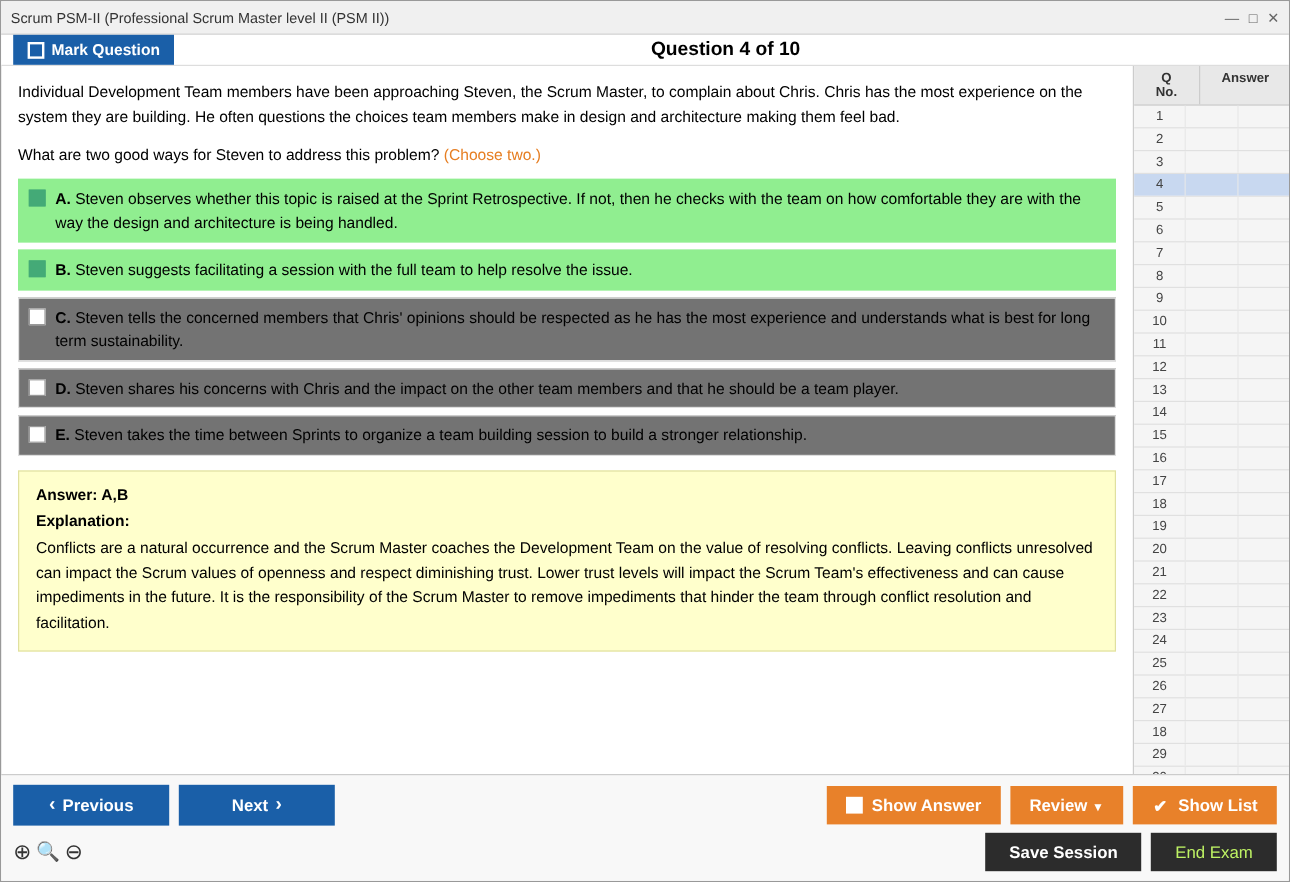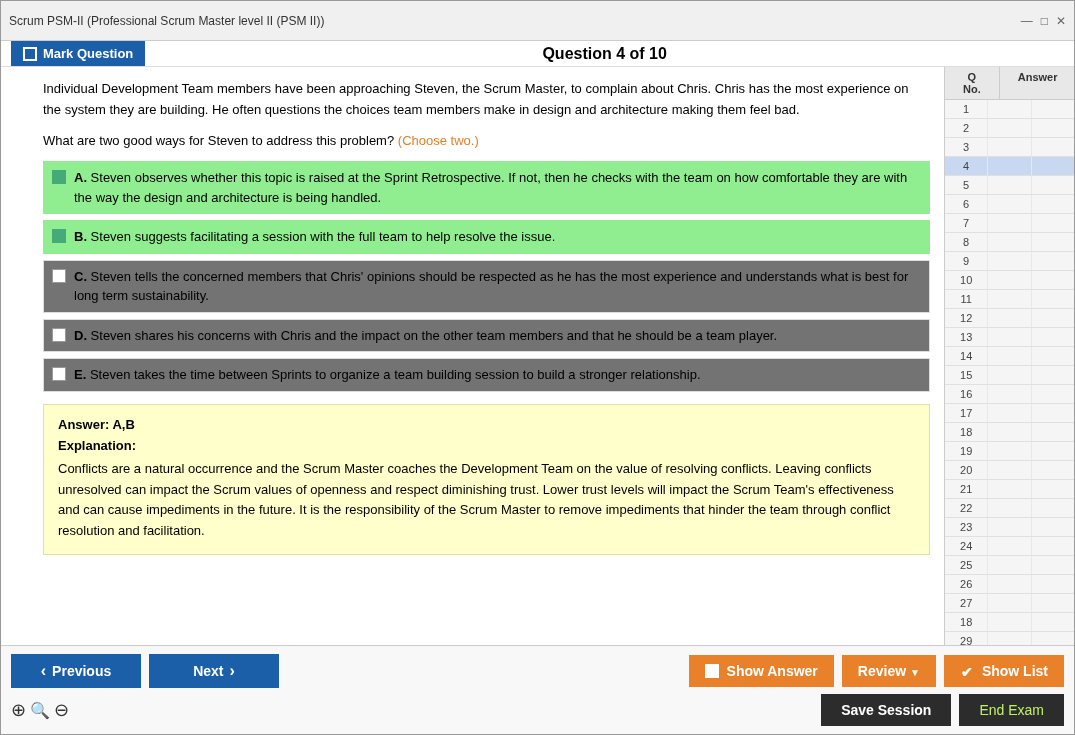--- a/index.html
+++ b/index.html
@@ -1,32 +1,32 @@
 <!DOCTYPE html>
 <html><head>
   <meta charset="utf-8">
   <style>
     * { box-sizing: border-box; margin: 0; padding: 0; }
     body { font-family: Arial, sans-serif; font-size: 13px; background: #f0f0f0; width: 1075px; height: 735px; overflow: hidden; }
 
     .window { width: 1075px; height: 735px; background: #fff; border: 1px solid #999; display: flex; flex-direction: column; }
 
-    .title-bar { background: #f0f0f0; border-bottom: 1px solid #ccc; padding: 0 8px; display: flex; align-items: center; justify-content: space-between; height: 40px; }
+    .title-bar { background: #f0f0f0; border-bottom: 1px solid #ccc; padding: 0 8px; display: flex; align-items: center; justify-content: space-between; height: 28px; }
     .title-bar-text { font-size: 12px; color: #333; }
     .title-bar-controls { display: flex; gap: 8px; }
     .title-bar-controls span { font-size: 12px; color: #666; cursor: pointer; }
 
     .toolbar { background: #fff; border-bottom: 1px solid #ddd; padding: 6px 10px; display: flex; align-items: center; height: 26px; }
     .mark-question-btn { background: #1a5fa8; color: #fff; border: none; padding: 5px 12px; font-size: 13px; font-weight: bold; cursor: pointer; display: flex; align-items: center; gap: 6px; }
     .mark-question-btn .checkbox-icon { width: 14px; height: 14px; border: 2px solid #fff; background: #1a5fa8; display: inline-block; }
     .question-title { flex: 1; text-align: center; font-size: 16px; font-weight: bold; color: #000; }
 
     .main-content { display: flex; flex: 1; overflow: hidden; }
 
-    .question-area { flex: 1; padding: 12px 14px; overflow-y: auto; margin-left: 28px; }
+    .question-area { flex: 1; padding: 12px 14px; overflow-y: auto; }
 
     .question-text { font-size: 13px; color: #000; line-height: 1.6; margin-bottom: 10px; }
 
     .choose-note { color: #e67e22; }
 
     .answer-options { display: flex; flex-direction: column; gap: 6px; margin-bottom: 12px; }
 
     .option-row { display: flex; align-items: flex-start; gap: 8px; padding: 6px 8px; border: 1px solid #ddd; }
     .option-row.selected { background: #90ee90; border-color: #90ee90; }
     .option-row.normal { background: #737373; }

